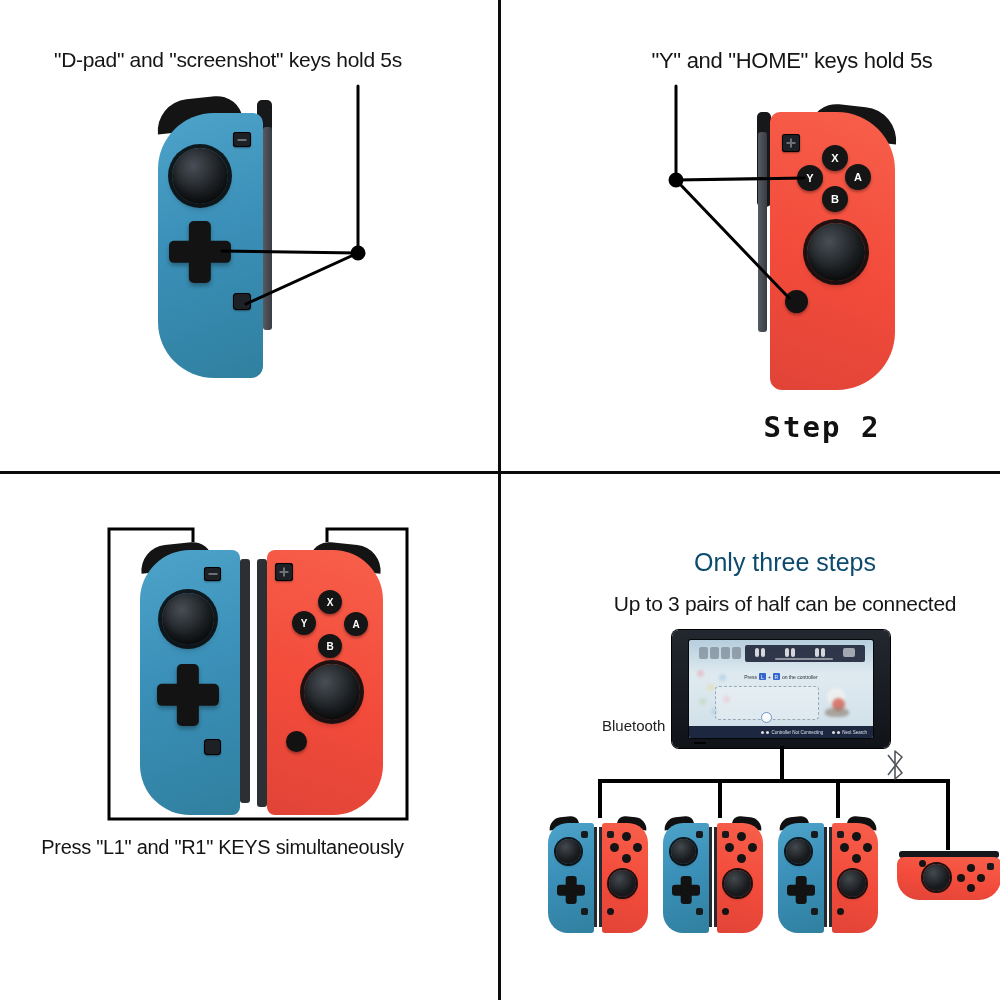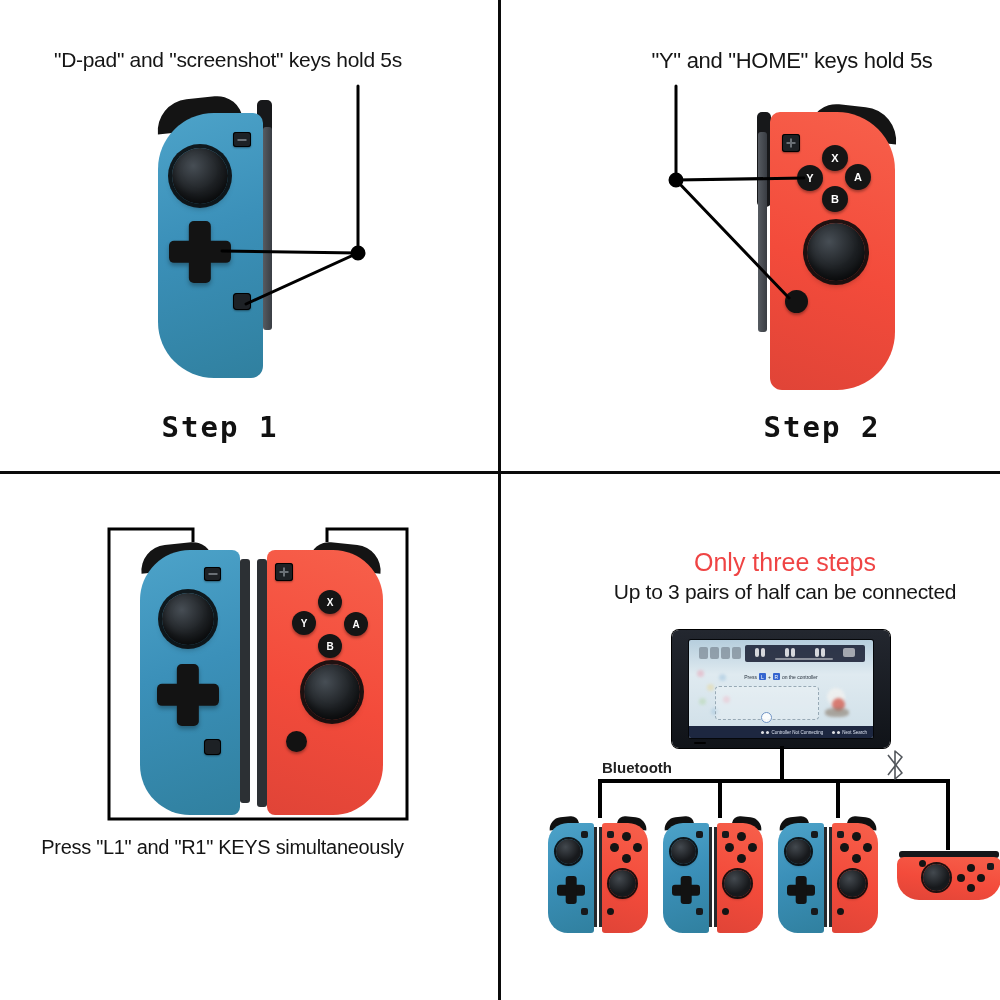--- a/index.html
+++ b/index.html
@@ -6,21 +6,21 @@
   #canvas{position:relative;width:1000px;height:1000px;background:#ffffff;overflow:hidden;
           font-family:"Liberation Sans",sans-serif;color:#1b1b1b;}
   
   .div-v{position:absolute;left:498px;top:0;width:3px;height:1000px;background:#0b0b0b;}
   .div-h{position:absolute;left:0;top:471px;width:1000px;height:3px;background:#0b0b0b;}
   
   .cap{position:absolute;text-align:center;font-size:21px;letter-spacing:-0.3px;color:#151515;}
   .step{position:absolute;text-align:center;font-family:"DejaVu Sans Mono",monospace;
         font-weight:700;font-size:29px;letter-spacing:2px;color:#111;}
   .title{position:absolute;text-align:center;font-size:36px;letter-spacing:-0.5px;color:#141414;}
-  .subtitle{position:absolute;text-align:center;font-size:25px;color:#ef4444;}
+  .subtitle{position:absolute;text-align:center;font-size:25px;color:#0c4a6e;}
   .note{position:absolute;text-align:center;font-size:21px;letter-spacing:-0.3px;color:#161616;}
   .bt-label{position:absolute;font-size:15px;color:#222;}
   
   .jc{position:absolute;}
   .body-b{position:absolute;background:linear-gradient(160deg,#4da3c9,#3b90b9 45%,#30809f);z-index:1;}
   .body-r{position:absolute;background:linear-gradient(200deg,#f7604b,#f34b3b 55%,#e04437);z-index:1;}
   .shoulder{position:absolute;background:#141414;z-index:0;}
   .rail{position:absolute;background:linear-gradient(90deg,#565b61,#393d43);border-radius:3px;z-index:0;}
   .railcap{position:absolute;background:#17181a;border-radius:5px;z-index:0;}
   .stick{position:absolute;border-radius:50%;z-index:2;
@@ -120,21 +120,20 @@
     <div class="rail" style="left:105px;top:27px;width:9px;height:203px;"></div>
     <div class="body-b" style="left:0;top:13px;width:105px;height:265px;border-radius:56px 10px 12px 56px;"></div>
     <div class="sqbtn" style="left:75px;top:32px;width:18px;height:15px;">
       <span class="glyph-line"></span>
     </div>
     <div class="stick" style="left:14px;top:48px;width:56px;height:56px;"></div>
     <div class="dpad" style="left:11px;top:121px;width:62px;height:62px;"></div>
     <div class="sqbtn" style="left:75px;top:193px;width:18px;height:17px;border-radius:4px;"></div>
   </div>
 
-  <div class="step" style="left:0;top:410px;width:440px;">Step 1</div>
 
   <div class="cap" style="left:592px;top:48px;width:400px;font-size:22px;">"Y" and "HOME" keys hold 5s</div>
 
   <div class="jc" style="left:758px;top:108px;width:137px;height:282px;">
     <div class="shoulder" style="right:-3px;top:-2px;width:88px;height:34px;border-radius:40px 50px 0 0;transform:rotate(6deg);"></div>
     <div class="railcap" style="left:-1px;top:4px;width:14px;height:95px;"></div>
     <div class="rail" style="left:0;top:24px;width:9px;height:200px;"></div>
     <div class="body-r" style="left:12px;top:4px;width:125px;height:278px;border-radius:10px 58px 58px 12px;"></div>
     <div class="sqbtn" style="left:24px;top:26px;width:18px;height:18px;">
       <span class="glyph-line"></span>
@@ -171,21 +170,21 @@
     <div class="abtn" style="left:152px;top:66px;width:24px;height:24px;font-size:10px;">Y</div>
     <div class="abtn" style="left:204px;top:67px;width:24px;height:24px;font-size:10px;">A</div>
     <div class="abtn" style="left:178px;top:89px;width:24px;height:24px;font-size:10px;">B</div>
     <div class="stick" style="left:164px;top:119px;width:56px;height:56px;"></div>
     <div class="homebtn" style="left:146px;top:186px;width:21px;height:21px;"></div>
   </div>
 
   <div class="cap" style="left:0;top:836px;width:445px;font-size:20px;">Press "L1" and "R1" KEYS simultaneously</div>
 
   <div class="subtitle" style="left:570px;top:548px;width:430px;">Only three steps</div>
-  <div class="note" style="left:570px;top:580px;width:430px;">Up to 3 pairs of half can be connected</div>
+  <div class="note" style="left:570px;top:592px;width:430px;">Up to 3 pairs of half can be connected</div>
 
   <div class="console">
     <div class="screen">
       <div class="blob" style="left:8px;top:30px;width:7px;height:7px;background:#e8a7b8;opacity:.55;"></div>
       <div class="blob" style="left:18px;top:44px;width:7px;height:7px;background:#e8d9a0;opacity:.55;"></div>
       <div class="blob" style="left:30px;top:34px;width:7px;height:7px;background:#a8c8e0;opacity:.6;"></div>
       <div class="blob" style="left:10px;top:58px;width:7px;height:7px;background:#b8d8b0;opacity:.55;"></div>
       <div class="blob" style="left:34px;top:56px;width:7px;height:7px;background:#e8a7b8;opacity:.5;"></div>
       <div class="blob" style="left:22px;top:68px;width:7px;height:7px;background:#a8c8e0;opacity:.5;"></div>
       <div class="ticon" style="left:10px;"></div>
@@ -231,21 +230,21 @@
         <span class="grp">
           <span class="dot"></span>
             <span class="dot"></span>
           <span>Next Search</span>
         </span>
       </div>
     </div>
     <div class="vent"></div>
   </div>
 
-  <div class="bt-label" style="left:602px;top:759px;font-weight:bold;">Bluetooth</div>
+  <div class="bt-label" style="left:602px;top:717px;">Bluetooth</div>
 
   <div class="mini" style="left:548px;top:818px;">
     <div class="shl"></div>
       <div class="shr"></div>
     <div class="rl"></div>
       <div class="rr"></div>
     <div class="mb"></div>
     <div class="mr"></div>
     <div class="stk" style="left:8px;top:21px;"></div>
     <div class="dp" style="left:9px;top:58px;"></div>

